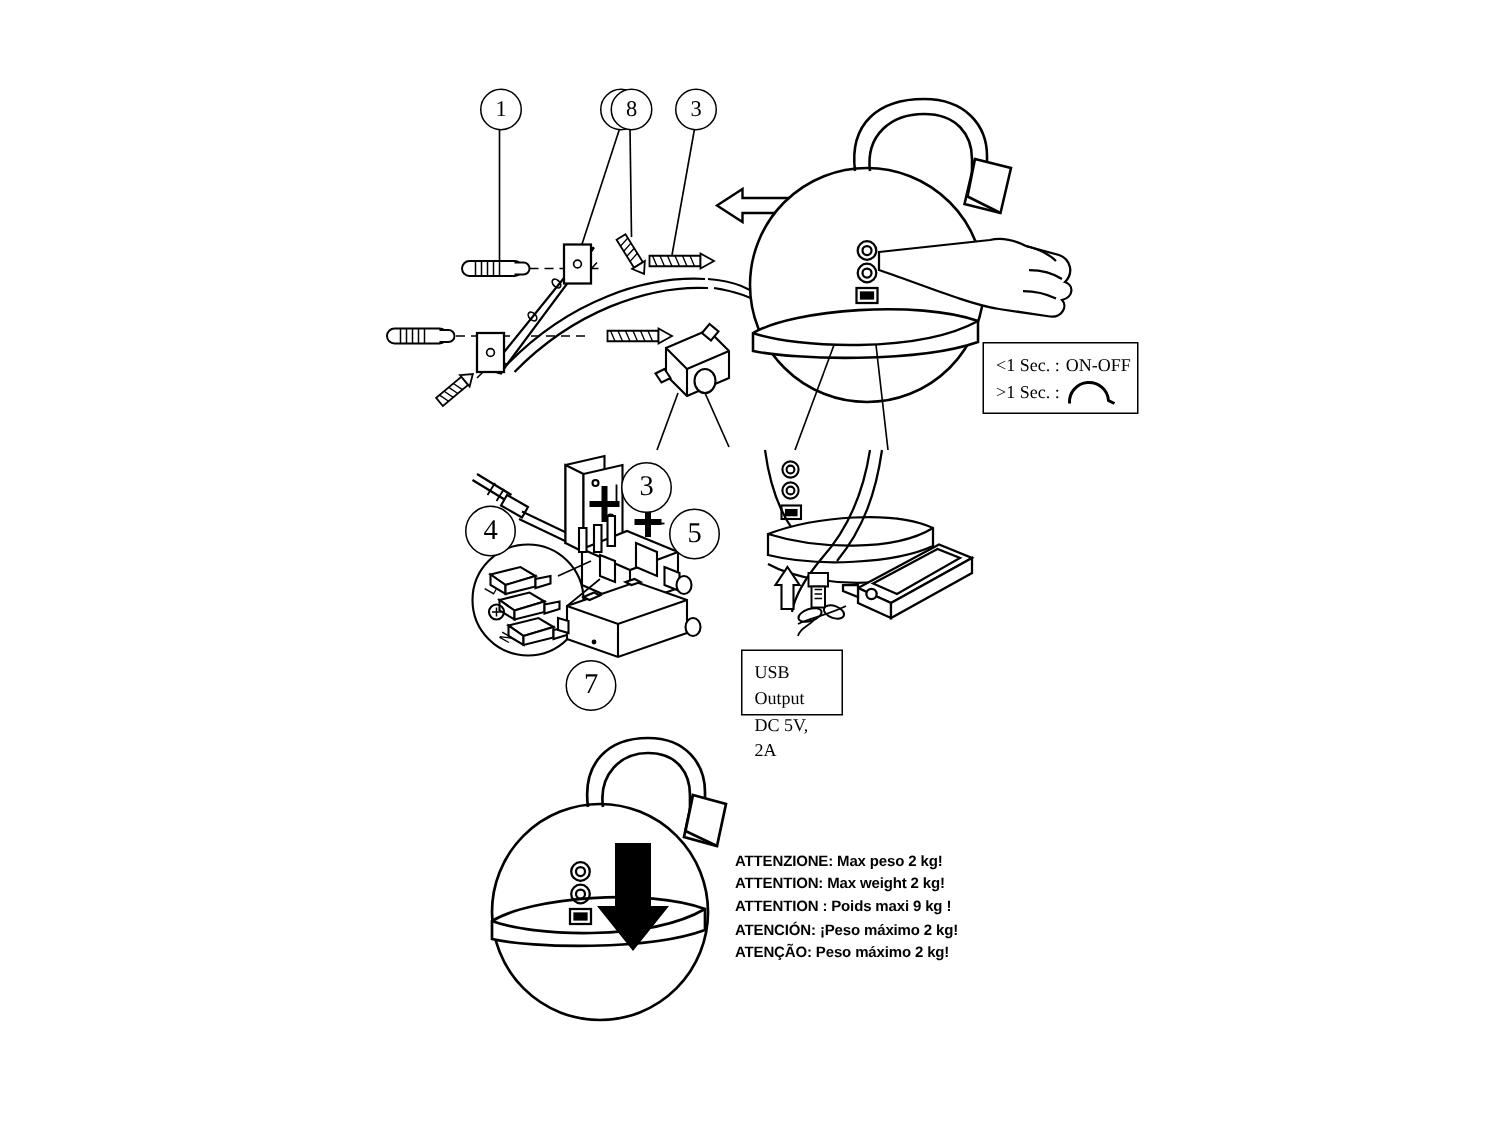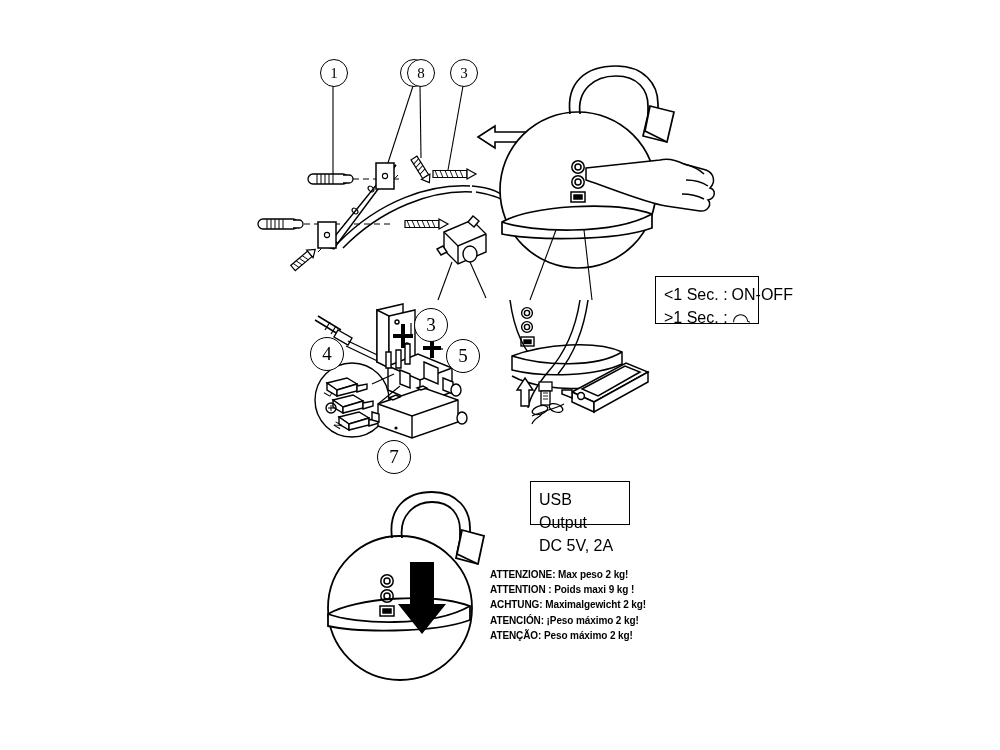--- a/index.html
+++ b/index.html
@@ -10,22 +10,22 @@
   .lbl{position:absolute;white-space:pre;}
 
   
   .callout{position:absolute;width:26px;height:26px;border:1.6px solid #000;
            border-radius:50%;display:flex;align-items:center;justify-content:center;
            font-family:"Liberation Serif",serif;font-size:15px;background:#fff;}
   .callout.big{width:32px;height:32px;font-size:19px;border-width:1.8px;}
 
   
   .infobox{position:absolute;border:1.6px solid #000;background:#fff;
-           font-family:Liberation Sans, sans-serif;font-size:16px;line-height:1.45;
-           padding:6px 8px;box-sizing:border-box;margin-top:48px;}
+           font-family:Liberation Serif, serif;font-size:12px;line-height:1.45;
+           padding:6px 8px;box-sizing:border-box;}
   .infobox .row{display:flex;align-items:center;gap:4px;white-space:pre;}
 
   
   #warn{position:absolute;left:490px;top:567px;font-size:10px;font-weight:bold;
         line-height:1.52;letter-spacing:-0.1px;}
   #warn div{white-space:pre;}
 
   
   .frame{position:absolute;border:1.7px solid #000;background:#fff;box-sizing:border-box;}
 </style>
@@ -347,29 +347,29 @@
       <span>&lt;1 Sec. :</span><span>ON-OFF</span>
     </div>
     <div class="row">
       <span>&gt;1 Sec. :</span>
       <svg width="34" height="18" viewBox="0 0 34 18">
         <path d="M3,17 A13,13 0 0 1 29,15 L33,17" fill="none" stroke="#000" stroke-width="2"></path>
       </svg>
     </div>
   </div>
 
-  <div class="infobox" style="left:530px;top:433px;width:100px;height:44px;">
+  <div class="infobox" style="left:494px;top:433px;width:68px;height:44px;">
     <div>USB Output</div>
     <div>DC 5V, 2A</div>
   </div>
 
   <div class="lbl" style="left:325px;top:388px;font-size:10px;font-family:'DejaVu Sans Mono',monospace;transform:rotate(-60deg);">L</div>
   <div class="lbl" style="left:335px;top:420px;font-size:10px;font-family:'DejaVu Sans Mono',monospace;transform:rotate(-60deg);">N</div>
 
   <div id="warn">
     <div>ATTENZIONE: Max peso 2 kg!</div>
+    <div>ATTENTION: Max weight 2 kg!</div>
     <div>ATTENTION : Poids maxi 9 kg !</div>
-    <div>ACHTUNG: Maximalgewicht 2 kg!</div>
     <div>ATENCIÓN: ¡Peso máximo 2 kg!</div>
     <div>ATENÇÃO: Peso máximo 2 kg!</div>
   </div>
 
 </div>
 
 </body></html>

